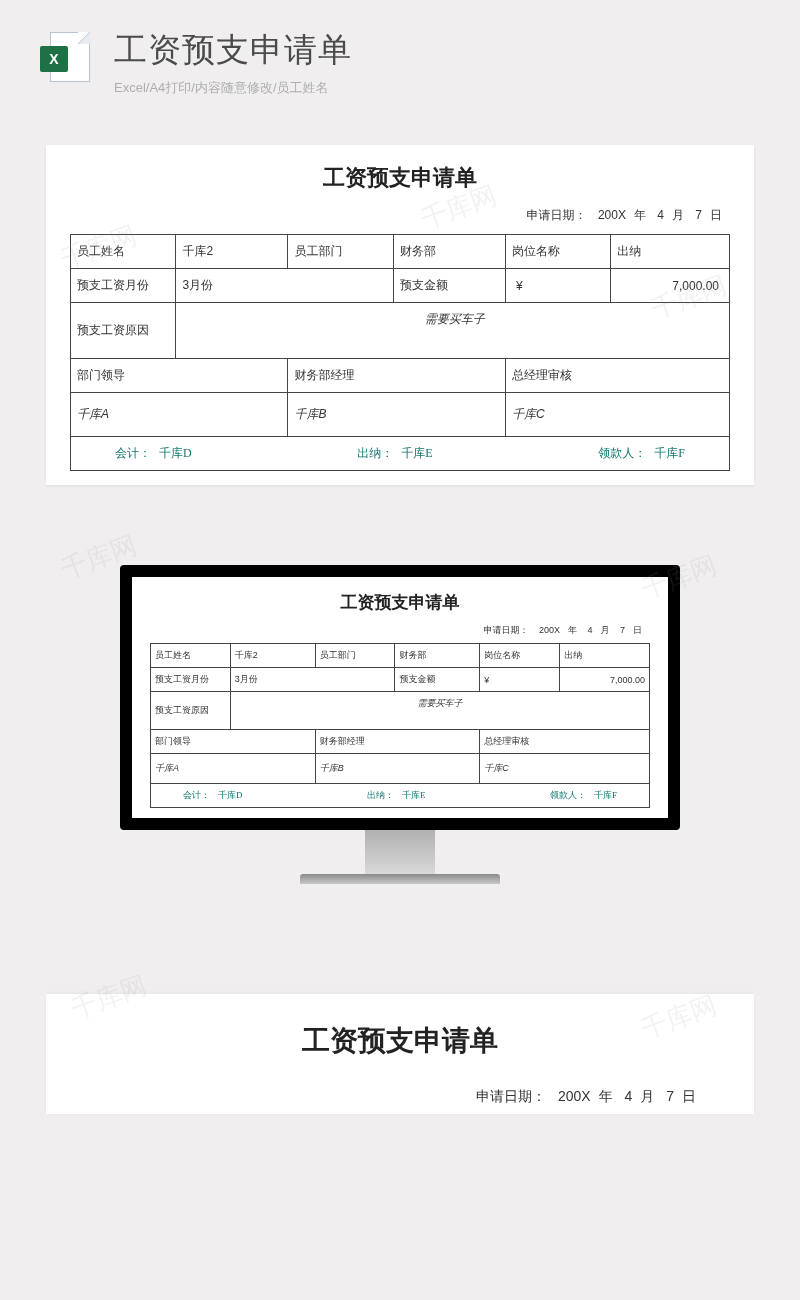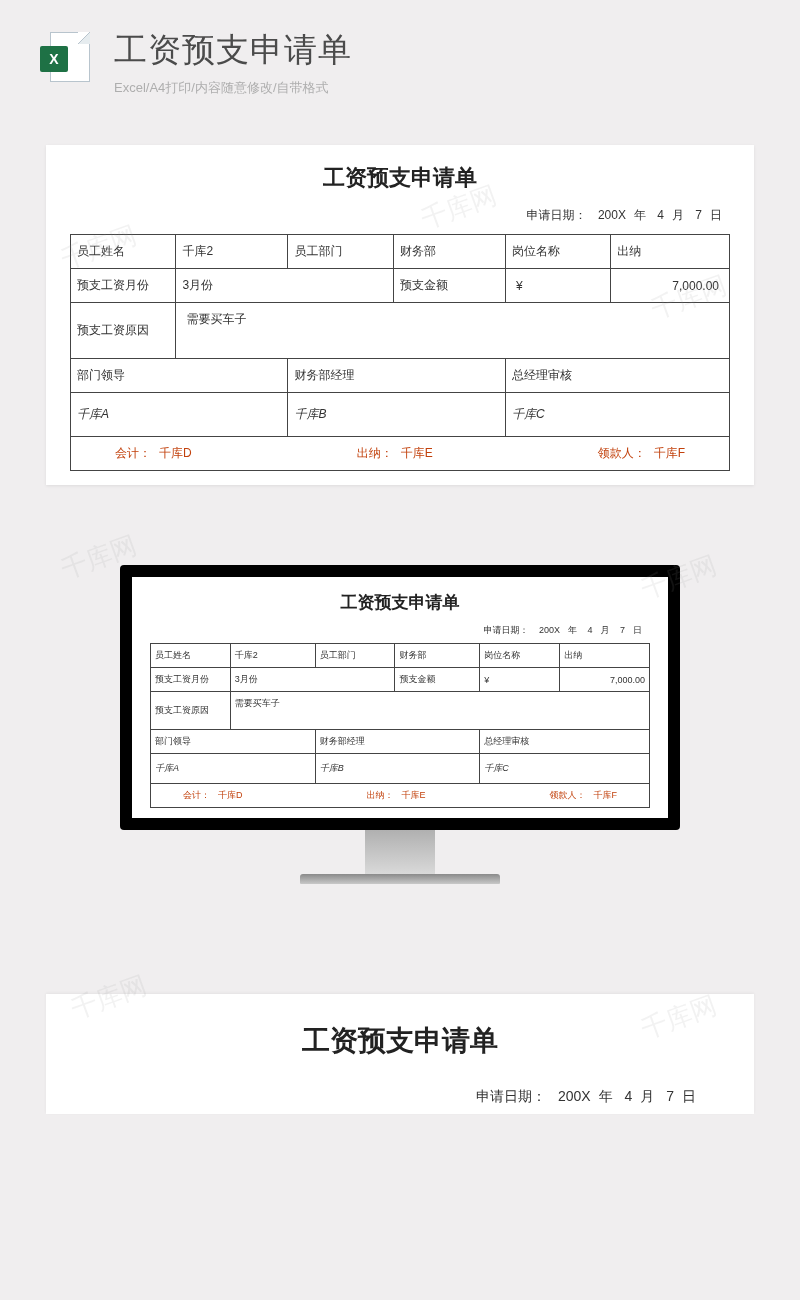--- a/index.html
+++ b/index.html
@@ -96,31 +96,32 @@
     color: #333;
   }
   table.form td {
     border: 1px solid #444;
     padding: 8px 6px;
     text-align: left;
     vertical-align: middle;
   }
   table.form .tall td { height: 56px; }
   table.form .med td { height: 44px; font-style: italic; }
-  table.form td.left { text-align: left; padding-left: 10px; vertical-align: top; }
+  table.form td.left { text-align: center; padding-left: 10px; vertical-align: top; font-style: italic; }
   table.form td.right { text-align: right; padding-right: 10px; }
   table.form td.yen { text-align: left; padding-left: 10px; }
   .footer-row {
     display: flex;
     justify-content: space-between;
     font-size: 12px;
-    color: #c2410c;
+    color: #0f766e;
     border: 1px solid #444;
     border-top: none;
     padding: 8px 40px;
+    font-family: Liberation Serif, serif;
   }
   .footer-row > div span { margin: 0 4px; }
 
   
   .monitor-wrap {
     margin: 80px auto 0 auto;
     width: 560px;
     position: relative;
   }
   .monitor-screen {
@@ -180,21 +181,21 @@
 </head>
 <body>
 
 <div class="header">
   <div class="excel-icon">
     <div class="page"></div>
     <div class="badge">X</div>
   </div>
   <div class="header-text">
     <div class="title">工资预支申请单</div>
-    <div class="subtitle">Excel/A4打印/内容随意修改/自带格式</div>
+    <div class="subtitle">Excel/A4打印/内容随意修改/员工姓名</div>
   </div>
 </div>
 
 <div class="card">
   <div class="form-title">工资预支申请单</div>
   <div class="date-row">
     <span>申请日期：</span>
     <span>200X</span><span>年</span>
     <span>4</span><span>月</span>
     <span>7</span><span>日</span>

